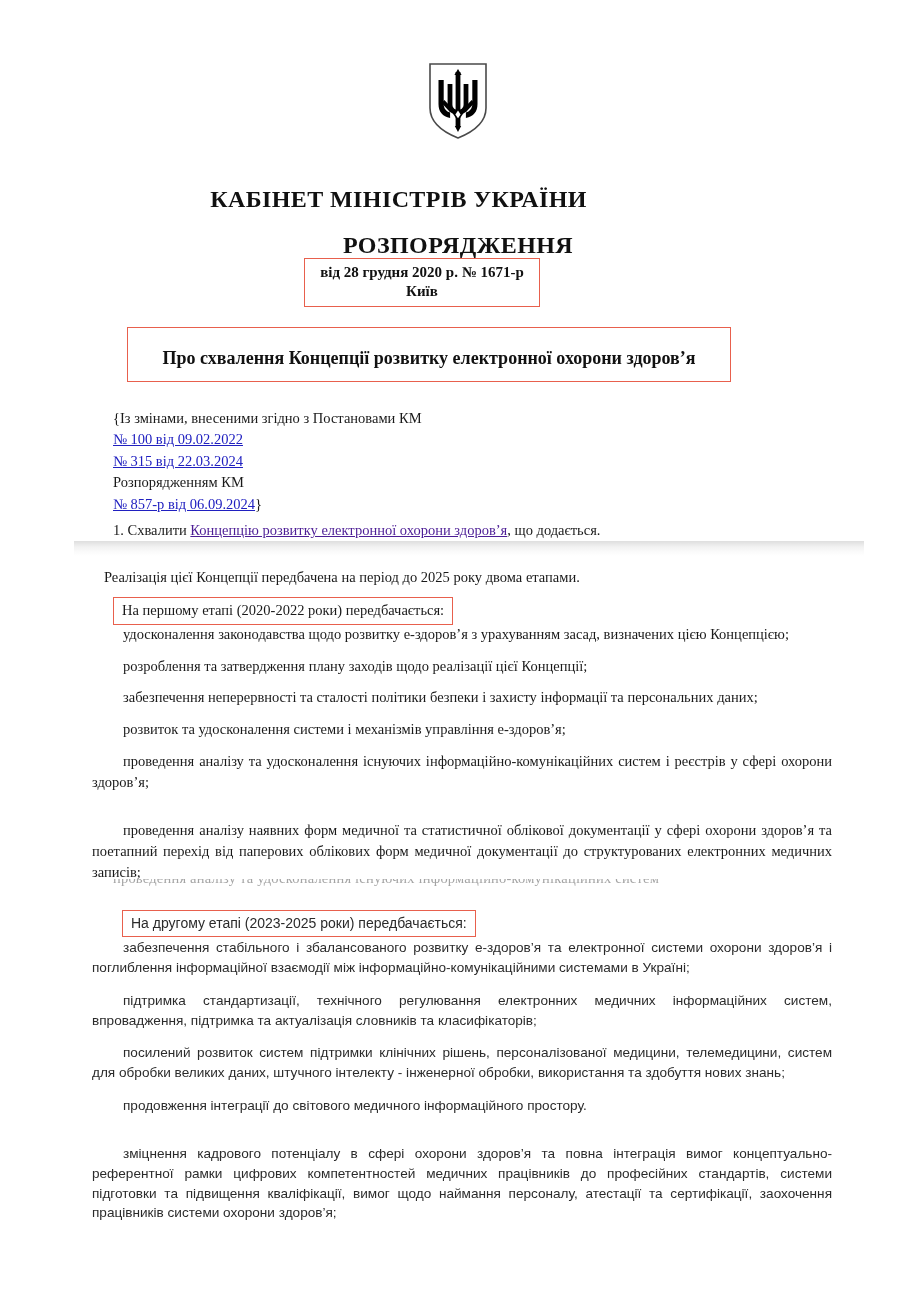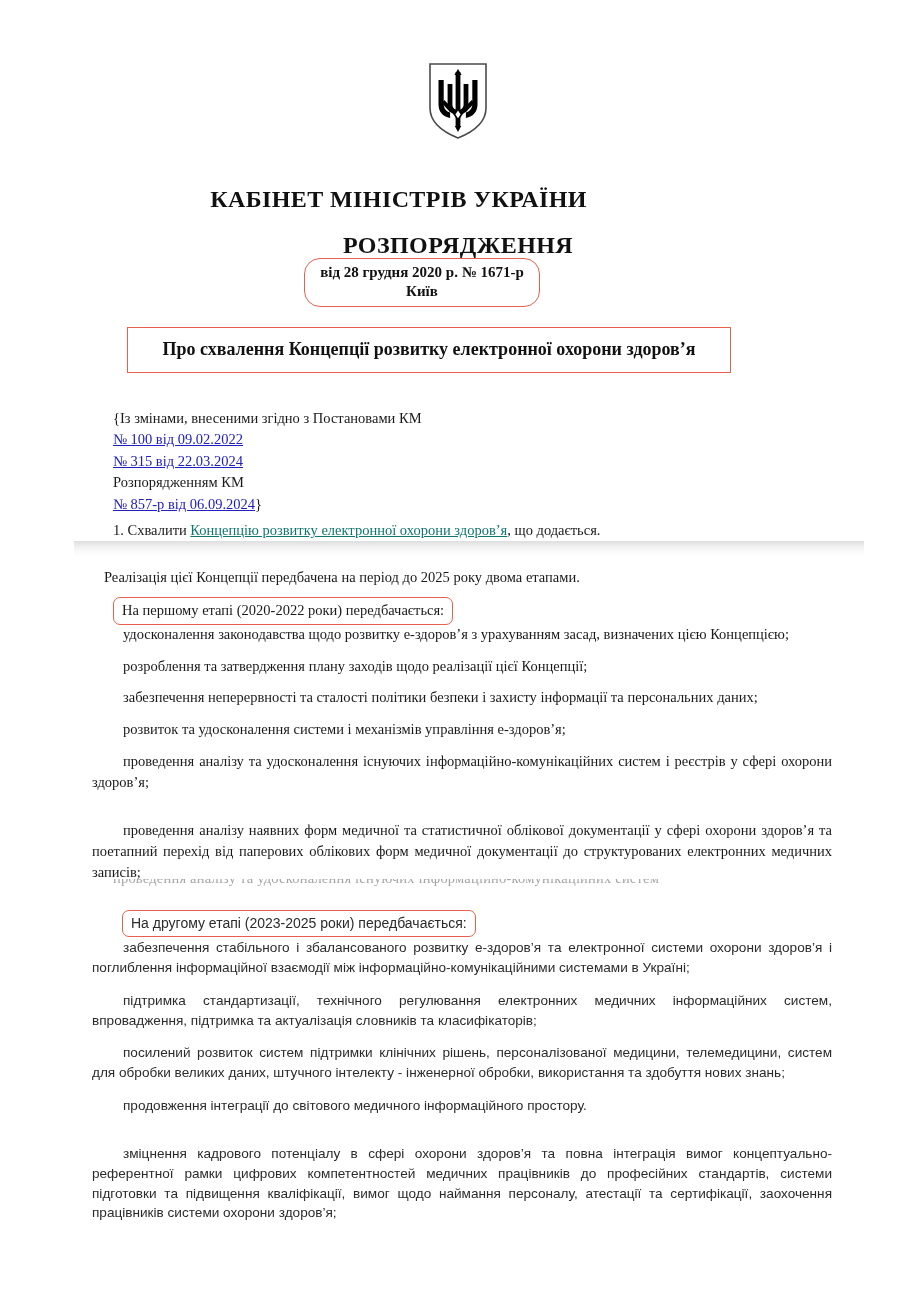--- a/index.html
+++ b/index.html
@@ -75,43 +75,41 @@
     position: absolute;
     top: 258px;
     left: 304px;
     width: 236px;
     padding: 4px 6px 5px 6px;
     text-align: center;
     font-size: 15px;
     font-weight: bold;
     line-height: 1.28;
     color: #111;
-    border-radius: 16px;
   }
 
   .subject-box {
     position: absolute;
     top: 327px;
     left: 127px;
     width: 604px;
-    padding: 9px 18px 11px 18px;
+    padding: 18px 18px 11px 18px;
     text-align: center;
     font-size: 18px;
     font-weight: bold;
     line-height: 1.34;
     color: #111;
   }
 
   .stage-box {
     position: absolute;
     padding: 3px 8px 4px 8px;
     font-size: 14.5px;
     line-height: 1.3;
     white-space: nowrap;
-    border-radius: 7px;
   }
   .stage-box.stage-one {
     top: 597px;
     left: 113px;
     font-family: "Liberation Serif", serif;
     color: #1a1a1a;
   }
   .stage-box.stage-two {
     top: 910px;
     left: 122px;
@@ -143,21 +141,21 @@
   .clause-one {
     position: absolute;
     top: 520px;
     left: 113px;
     width: 700px;
     font-size: 14.5px;
     line-height: 1.45;
     color: #1a1a1a;
   }
   .lnk-green {
-    color: #0f766e;
+    color: #4c1d95;
     text-decoration: underline;
     text-underline-offset: 1px;
     cursor: pointer;
   }
 
   
   .break-band {
     position: absolute;
     left: 74px;
     width: 790px;

